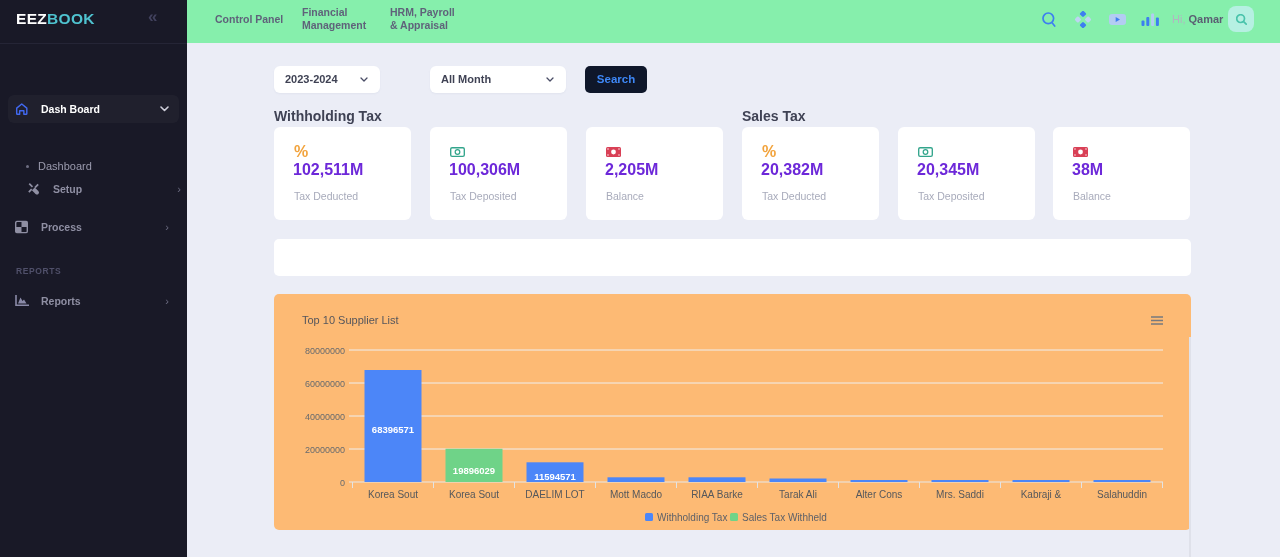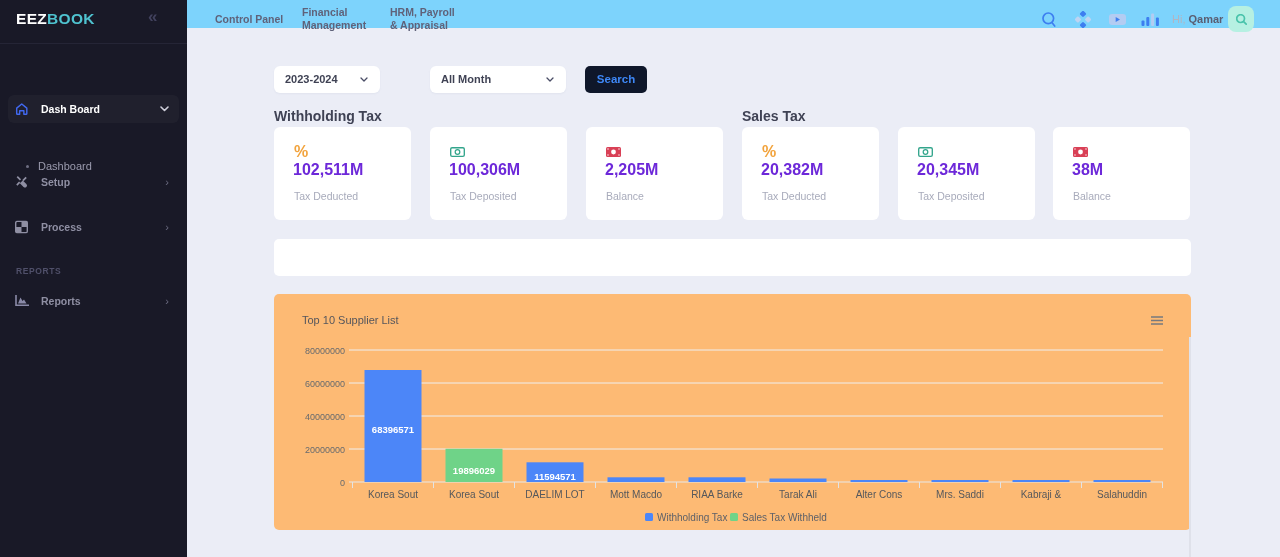--- a/index.html
+++ b/index.html
@@ -16,21 +16,21 @@
 .mi .tx { position:absolute; left:41px; top:50%; transform:translateY(-50%); font-size:10.5px; color:#8f8fa3; font-weight:bold; }
 .mi .tx.w { color:#fff; font-weight:bold; }
 .mi .chev { position:absolute; right:18px; top:50%; transform:translateY(-50%); color:#6b6b80; font-size:11px; }
 .sub { position:absolute; left:0; width:187px; height:28px; }
 .sub .dot { position:absolute; left:26px; top:50%; margin-top:-1.5px; width:3px; height:3px; border-radius:50%; background:#6e6e82; }
 .sub .tx { position:absolute; left:38px; top:50%; transform:translateY(-50%); font-size:11px; color:#9a9aad; }
 #active-item { position:absolute; left:8px; top:95px; width:171px; height:28px; background:rgba(255,255,255,0.032); border-radius:6px; }
 #reports-label { position:absolute; left:16px; top:266px; font-size:8.5px; letter-spacing:0.6px; color:#50506a; font-weight:bold; }
 
 
-#navbar { position:absolute; left:187px; top:0; width:1093px; height:28px; background:#7dd3fc; }
+#navbar { position:absolute; left:187px; top:0; width:1093px; height:43px; background:#86efac; }
 .navlink { position:absolute; font-size:10.5px; color:#5f627a; font-weight:bold; line-height:13px; }
 
 
 .tico { position:absolute; top:10px; }
 #hiq { position:absolute; top:13px; left:1172px; font-size:11px; color:#5a5e72; font-weight:bold; }
 #hiq .lt { color:#b2b5c1; font-weight:normal; }
 #qbtn { position:absolute; left:1228px; top:6px; width:26px; height:26px; background:#b6f0e2; border-radius:8px; }
 
 
 .sel { position:absolute; background:#fff; border-radius:6px; box-shadow:0 1px 2px rgba(160,165,190,0.12); font-size:11px; color:#3f4254; font-weight:bold; }
@@ -64,21 +64,21 @@
     <svg class="chev" style="width:9px;height:6px;" viewBox="0 0 9 6">
         <path d="M1 1 L4.5 4.5 L8 1" fill="none" stroke="#cfcfdb" stroke-width="1.6" stroke-linecap="round" stroke-linejoin="round"></path>
       </svg>
   </div>
 
   <div class="sub" style="top:152px;">
       <div class="dot"></div>
       <div class="tx">Dashboard</div>
     </div>
 
-  <div class="mi" style="top:167px;">
+  <div class="mi" style="top:174px;margin-left:12px;">
     <svg class="ic" style="left:15px; width:13px; height:13px;" viewBox="0 0 16 16" fill="#8f8fa3">
         <path d="M2 2 l4 4 1.5-1.5 -4-4 Z"></path>
         <path d="M6 9.5 L9.5 6 L14 10.5 a2 2 0 1 1 -3.5 3.5 Z"></path>
         <path d="M13 1.5 l1.5 1.5 -4 4 -1.5 -1.5 Z"></path>
         <path d="M1.5 11 l3.5 -3.5 1.5 1.5 -3.5 3.5 Z"></path>
       </svg>
     <div class="tx">Setup</div>
     <div class="chev">›</div>
   </div>
 

